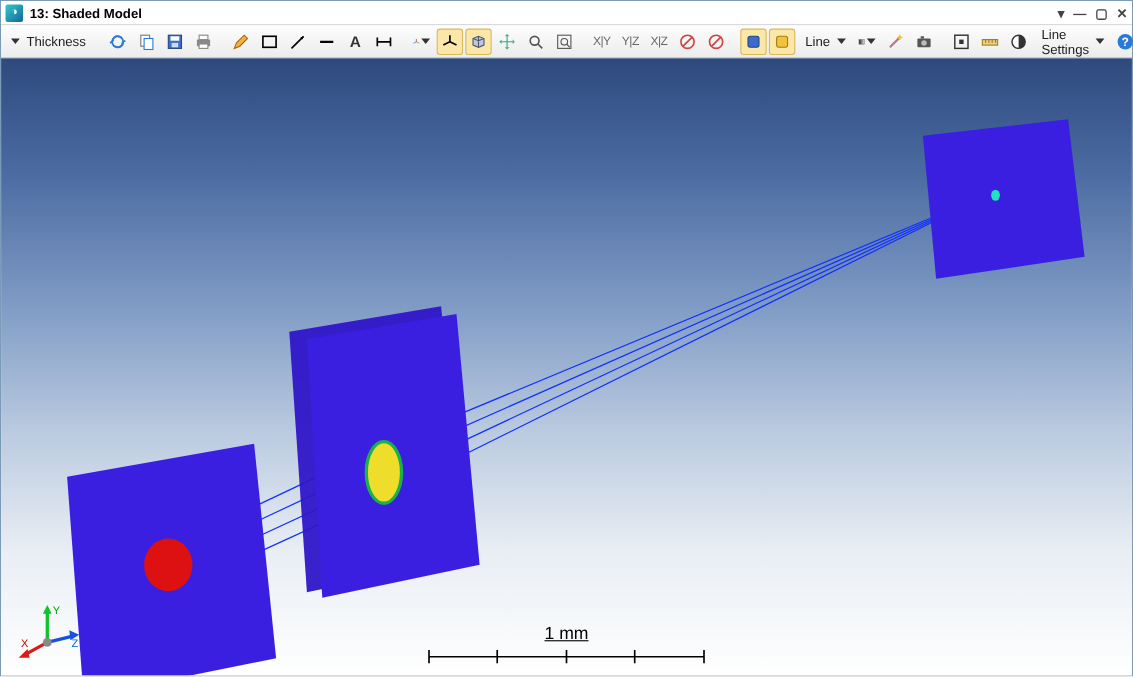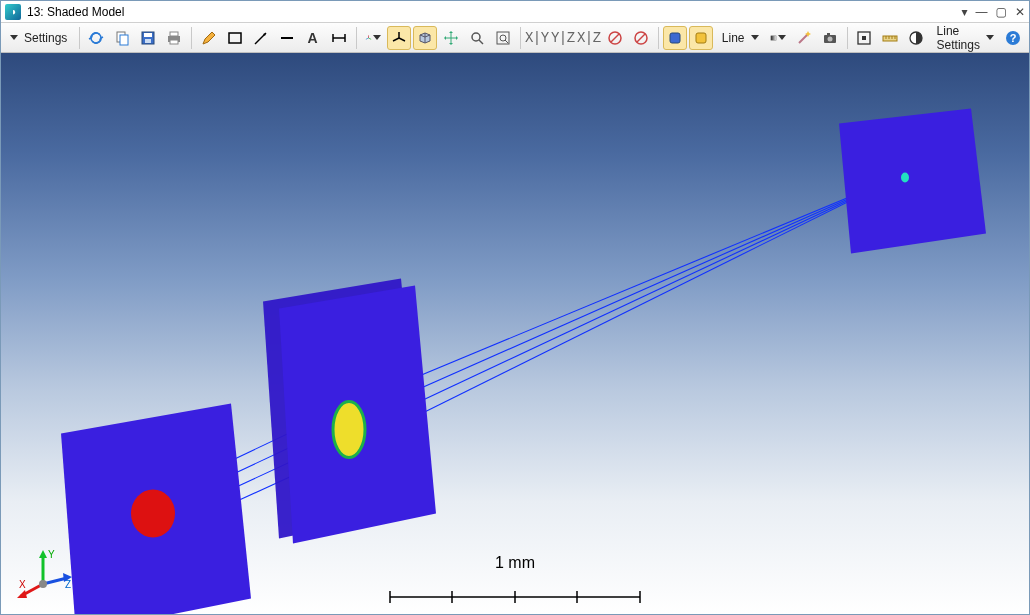--- a/index.html
+++ b/index.html
@@ -1,37 +1,37 @@
 <!DOCTYPE html>
 <html><head>
 <meta charset="utf-8">
 <style>
   * { box-sizing: border-box; margin: 0; padding: 0; }
   html, body { width: 1030px; height: 615px; font-family: "Segoe UI", Tahoma, sans-serif; font-size: 12px; overflow: hidden; }
   .window { width: 1030px; height: 615px; border: 1px solid #7a9ab8; background: #fff; display: flex; flex-direction: column; }
-  .titlebar { height: 22px; background: #fff; display: flex; align-items: center; padding: 0 4px; border-bottom: 1px solid #d0d0d0; }
+  .titlebar { height: 22px; background: #fff; display: flex; align-items: center; padding: 0 4px; border-bottom: 1px solid #d0d0d0; font-weight: bold; }
   .titlebar .app-icon { width: 16px; height: 16px; background: linear-gradient(135deg,#3cc,#169); border-radius: 2px; margin-right: 6px; display:flex; align-items:center; justify-content:center;}
   .titlebar .app-icon::after{content:"◑"; color:#fff; font-size:10px;}
   .titlebar .title { flex: 1; color: #000; }
   .win-controls { display: flex; gap: 8px; align-items: center; }
   .win-controls span { font-family: "Segoe UI Symbol", sans-serif; color: #444; cursor: default; }
   .toolbar { height: 30px; background: linear-gradient(#fdfdfd,#ececec); border-bottom: 1px solid #bfbfbf; display: flex; align-items: center; padding: 0 4px; gap: 2px; }
   .tb-btn { height: 24px; min-width: 24px; padding: 0 3px; display: inline-flex; align-items: center; justify-content: center; border: 1px solid transparent; border-radius: 3px; cursor: default; color:#333;}
   .tb-btn.active { background: #fbe7a8; border-color: #d9b95a; }
   .tb-btn svg { width: 16px; height: 16px; }
   .tb-sep { width: 1px; height: 22px; background: #c9c9c9; margin: 0 3px; }
   .settings-btn { height: 24px; display: inline-flex; align-items: center; gap: 4px; padding: 0 4px; border:1px solid transparent; border-radius:3px;}
   .chev { width:0;height:0;border-left:4px solid transparent;border-right:4px solid transparent;border-top:5px solid #333;}
   .viewport { flex: 1; position: relative; overflow: hidden; background: linear-gradient(#2e4a7d 0%, #4a6aa0 18%, #7f9bc5 40%, #b9c9df 60%, #e9eef4 80%, #ffffff 100%); }
   .triad { position: absolute; left: 14px; bottom: 10px; width: 60px; height: 60px; }
-  .scalebar { position: absolute; bottom: 10px; left: 50%; transform: translateX(-50%); display:flex; flex-direction:column; align-items:center; gap:18px;}
+  .scalebar { position: absolute; bottom: 10px; left: 50%; transform: translateX(-50%); display:flex; flex-direction:column; align-items:center; gap:4px;text-decoration:underline;}
   .scalebar .label{ font-size:16px; color:#000;}
   .scalebar svg{ display:block;}
   .dd-label{font-size:12px;color:#222;padding:0 2px;}
-  .tiny-txt{font-size:14px;color:#666;letter-spacing:-0.5px;font-family:Liberation Mono, monospace;}
+  .tiny-txt{font-size:11px;color:#666;letter-spacing:-0.5px;}
 </style>
 </head>
 <body>
 
 <div class="window">
 
   <div class="titlebar">
     <span class="app-icon"></span>
     <span class="title">13: Shaded Model</span>
     <div class="win-controls">
@@ -39,21 +39,21 @@
       <span>—</span>
       <span>▢</span>
       <span>✕</span>
     </div>
   </div>
 
   <div class="toolbar">
 
     <div class="settings-btn">
       <span class="chev"></span>
-      <span class="dd-label">Settings</span>
+      <span class="dd-label">Thickness</span>
     </div>
 
     <span class="tb-sep"></span>
 
     <span class="tb-btn">
         <svg viewBox="0 0 16 16">
           <path fill="none" stroke="#2b7bd6" stroke-width="1.6" d="M3 8a5 5 0 1 1 1.5 3.5M3 8l-2 1M3 8l1.2-2"></path>
           <path fill="none" stroke="#2b7bd6" stroke-width="1.6" d="M13 8a5 5 0 1 1-1.5-3.5M13 8l2-1M13 8l-1.2 2"></path>
         </svg>
       </span>

